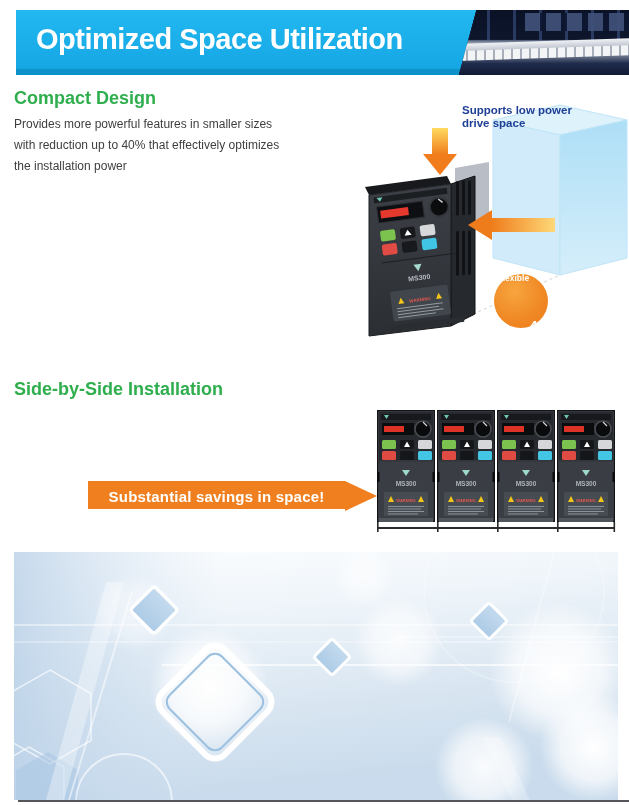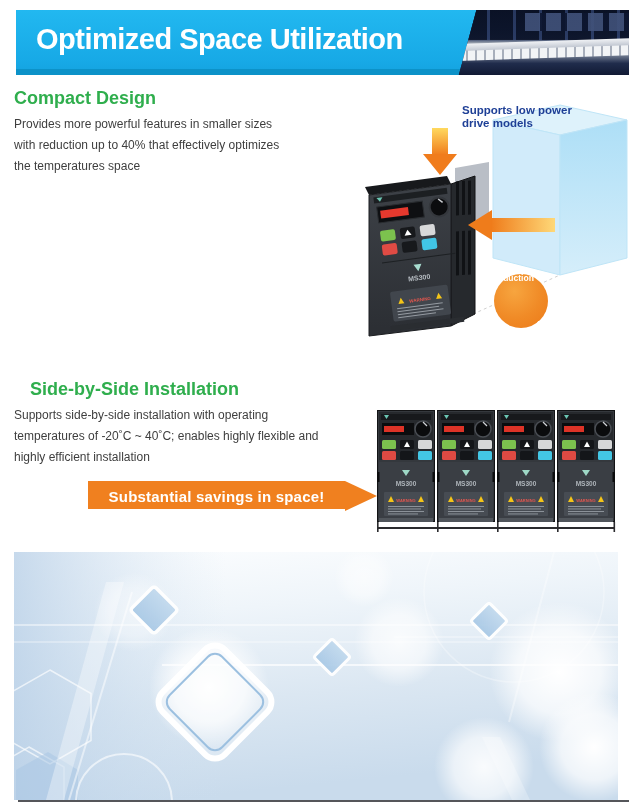--- a/index.html
+++ b/index.html
@@ -23,21 +23,21 @@
   .ph-relays{right:3%;top:5%;width:58%;height:28%;opacity:.9;
     background:repeating-linear-gradient(90deg,#41527a 0 15px,#0d1630 15px 21px);}
   .ph-slab{left:-4%;top:47%;width:108%;height:11%;transform:rotate(-2deg);
     background:linear-gradient(180deg,#f0f2f5,#c2c8d2);}
   .ph-teeth{left:-4%;top:58%;width:108%;height:15%;transform:rotate(-2deg);
     background:repeating-linear-gradient(90deg,#f2f4f6 0 7px,#a8afbb 7px 9px);}
 
   
   .h-green{color:#2fae4d;font-size:18px;font-weight:700;}
   .heading1{left:14px;top:88px;text-align:center;}
-  .heading2{left:30px;top:379px;}
+  .heading2{left:14px;top:379px;}
   .bodytext{color:#3e3e3e;font-size:12px;line-height:21px;}
   .para1{left:14px;top:114px;}
   .para2{left:14px;top:405px;}
 
   
   .fig1{left:363px;top:98px;width:266px;height:244px;}
   .cube-label{left:99px;top:6px;width:140px;color:#1e3f96;font-size:11.5px;
               font-weight:700;line-height:13px;}
   .badge{left:131px;top:176px;width:54px;height:54px;border-radius:50%;
          background:radial-gradient(circle at 38% 32%,#f7a53f 0%,#f08a26 55%,#ec7a18 100%);
@@ -75,21 +75,21 @@
       <div class="abs ph-slab"></div>
       <div class="abs ph-teeth"></div>
     </div>
     <div class="abs banner-title">Optimized Space Utilization</div>
   </div>
 
   <div class="abs h-green heading1">Compact Design</div>
   <div class="abs bodytext para1">
     <div>Provides more powerful features in smaller sizes</div>
     <div>with reduction up to 40% that effectively optimizes</div>
-    <div>the temperatures space</div>
+    <div>the installation power</div>
   </div>
 
   <div class="abs fig1">
     <svg width="266" height="244" viewBox="0 0 266 244">
       <defs>
         <linearGradient id="arrDown" x1="0" y1="0" x2="0" y2="1">
           <stop offset="0" stop-color="#ffd95e"></stop>
             <stop offset="1" stop-color="#f07c1c"></stop>
         </linearGradient>
         <linearGradient id="arrLeft" x1="0" y1="0" x2="1" y2="0">
@@ -164,36 +164,31 @@
         <polygon points="60,56 94,56 77,77" fill="#f07c1c"></polygon>
       </g>
       <g>
         <rect x="128" y="120" width="64" height="14" fill="url(#arrLeft)"></rect>
         <polygon points="105,127 129,112 129,142" fill="#ef7c1b"></polygon>
       </g>
     </svg>
 
     <div class="abs cube-label">
       <div>Supports low power</div>
-      <div>drive models</div>
+      <div>drive space</div>
     </div>
 
     <div class="abs badge">
       <div class="b-s">Size</div>
-      <div class="b-s">reduction</div>
+      <div class="b-s">flexible</div>
       <div class="b-v">40%</div>
     </div>
   </div>
 
   <div class="abs h-green heading2">Side-by-Side Installation</div>
-  <div class="abs bodytext para2">
-    <div>Supports side-by-side installation with operating</div>
-    <div>temperatures of -20˚C ~ 40˚C; enables highly flexible and</div>
-    <div>highly efficient installation</div>
-  </div>
 
   <div class="abs callout">Substantial savings in space!</div>
   <div class="abs callout-arrow"></div>
 
   <div class="abs fig2">
     <svg width="240" height="122" viewBox="0 0 240 122">
       <defs>
         <g id="drive-unit">
           <rect x="0.5" y="0.5" width="57" height="111" fill="#34383d" stroke="#121315" stroke-width="1"></rect>
           <rect x="2" y="2" width="54" height="48" fill="#26292d"></rect>

